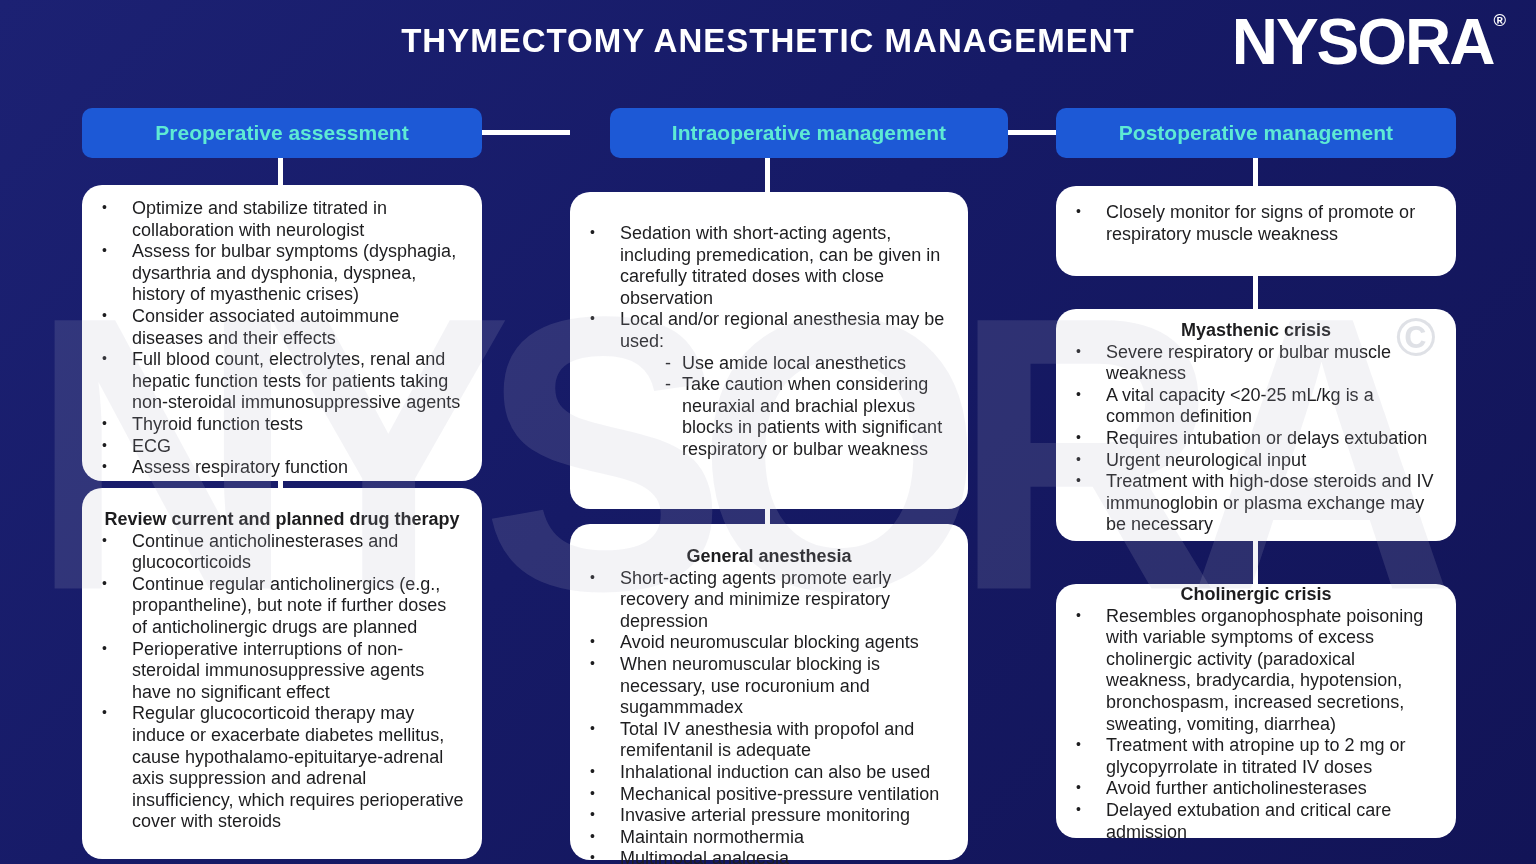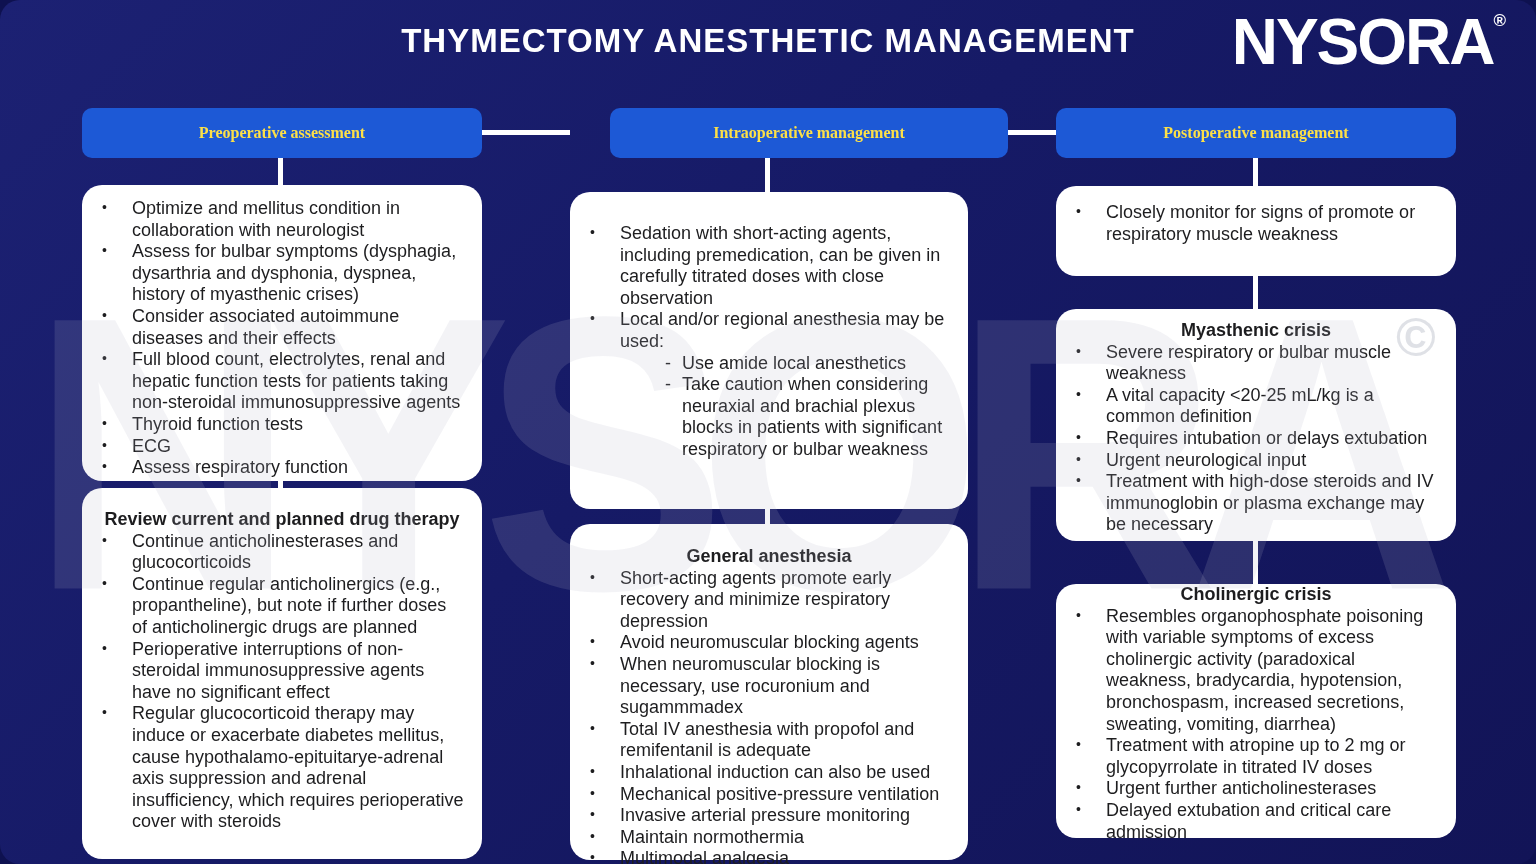--- a/index.html
+++ b/index.html
@@ -1,20 +1,19 @@
 <!DOCTYPE html>
 <html><head>
 <meta charset="utf-8">
 <style>
   html,body{margin:0;padding:0;background:#0e1150;}
   .stage{
     position:relative;width:1536px;height:864px;overflow:hidden;
     background:linear-gradient(135deg,#1c2173 0%,#161a66 45%,#121457 100%);
     font-family:"Liberation Sans","DejaVu Sans",sans-serif;
-    border-radius:20px;
   }
   
   .page-title{
     position:absolute;left:0;right:0;top:22px;text-align:center;
     color:#ffffff;font-size:33px;font-weight:bold;letter-spacing:1px;
   }
   .logo{
     position:absolute;top:10px;right:30px;color:#ffffff;
     font-size:64px;font-weight:bold;letter-spacing:-2px;line-height:1;
   }
@@ -31,22 +30,22 @@
     font-size:54px;font-weight:bold;color:rgba(170,175,188,0.38);
     pointer-events:none;user-select:none;
   }
   
   .hline,.vline{position:absolute;background:#ffffff;z-index:1;}
   .hline{height:5px;top:130px;}
   .vline{width:5px;}
   
   .pill{
     position:absolute;top:108px;height:50px;border-radius:10px;
-    background:#1d59d6;color:#fde047;display:flex;align-items:center;justify-content:center;
-    font-size:16px;font-weight:bold;z-index:2;font-family:Liberation Serif, serif;
+    background:#1d59d6;color:#5eead4;display:flex;align-items:center;justify-content:center;
+    font-size:21px;font-weight:bold;z-index:2;
   }
   
   .box{
     position:absolute;background:#ffffff;border-radius:20px;z-index:2;
     color:#1d1d1f;font-size:18px;line-height:1.2;
   }
   .box-title{font-weight:bold;text-align:center;padding:0 12px 0 12px;}
   ul.blist{list-style:none;margin:0;padding:0 18px 0 20px;}
   ul.blist>li{display:flex;}
   ul.blist .b{flex:0 0 30px;font-size:14px;padding-top:1px;text-align:left;}
@@ -82,21 +81,21 @@
   <div class="vline" style="left:1253px;top:527px;height:60px;"></div>
 
   <div class="pill" style="left:82px;width:400px;">Preoperative assessment</div>
   <div class="pill" style="left:570px;width:398px;margin-left:40px;">Intraoperative management</div>
   <div class="pill" style="left:1056px;width:400px;">Postoperative management</div>
 
   <div class="box c1b1" style="left:82px;top:185px;width:400px;height:283px;">
     <ul class="blist">
         <li>
           <span class="b">•</span>
-          <span class="t">Optimize and mellitus condition in collaboration with neurologist</span>
+          <span class="t">Optimize and stabilize titrated in collaboration with neurologist</span>
         </li>
         <li>
           <span class="b">•</span>
           <span class="t">Assess for bulbar symptoms (dysphagia, dysarthria and dysphonia, dyspnea, history of myasthenic crises)</span>
         </li>
         <li>
           <span class="b">•</span>
           <span class="t">Consider associated autoimmune diseases and their effects</span>
         </li>
         <li>
@@ -235,21 +234,21 @@
         <li>
           <span class="b">•</span>
           <span class="t">Resembles organophosphate poisoning with variable symptoms of excess cholinergic activity (paradoxical weakness, bradycardia, hypotension, bronchospasm, increased secretions, sweating, vomiting, diarrhea)</span>
         </li>
         <li>
           <span class="b">•</span>
           <span class="t">Treatment with atropine up to 2 mg or glycopyrrolate in titrated IV doses</span>
         </li>
         <li>
           <span class="b">•</span>
-          <span class="t">Urgent further anticholinesterases</span>
+          <span class="t">Avoid further anticholinesterases</span>
         </li>
         <li>
           <span class="b">•</span>
           <span class="t">Delayed extubation and critical care admission</span>
         </li>
       </ul>
   </div>
 
   <div class="watermark">NYSORA</div>
   <div class="watermark-c">©</div>

